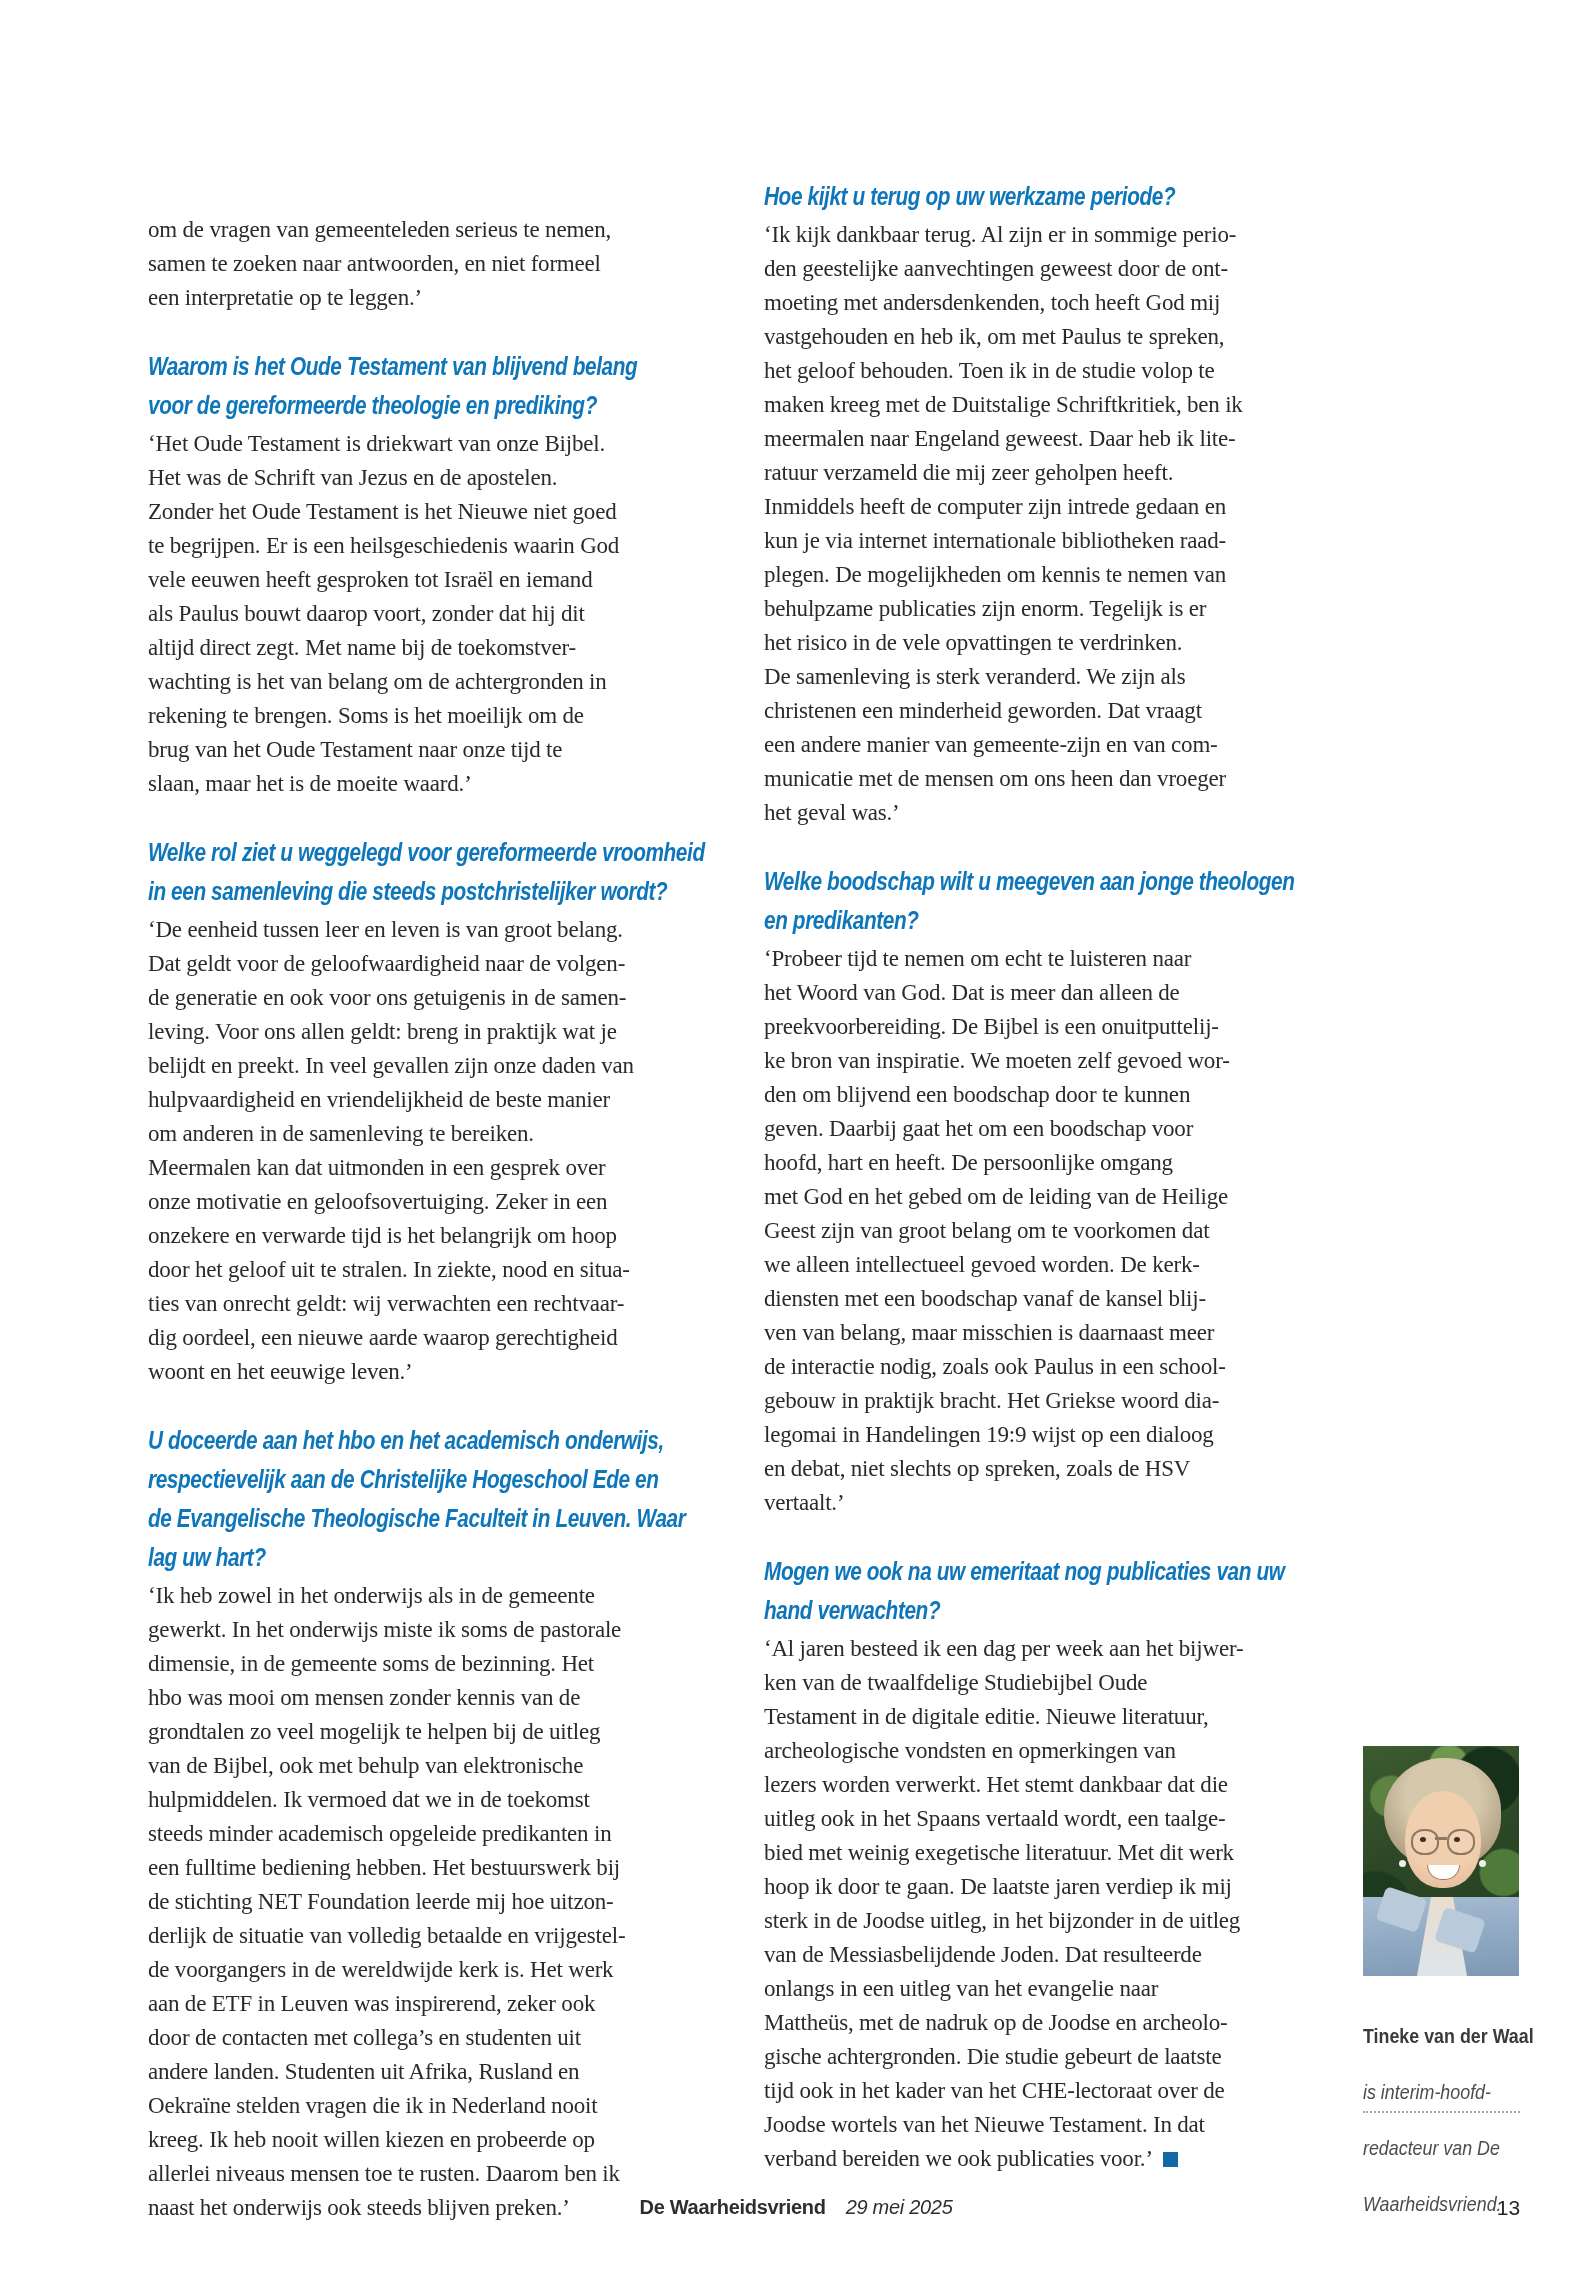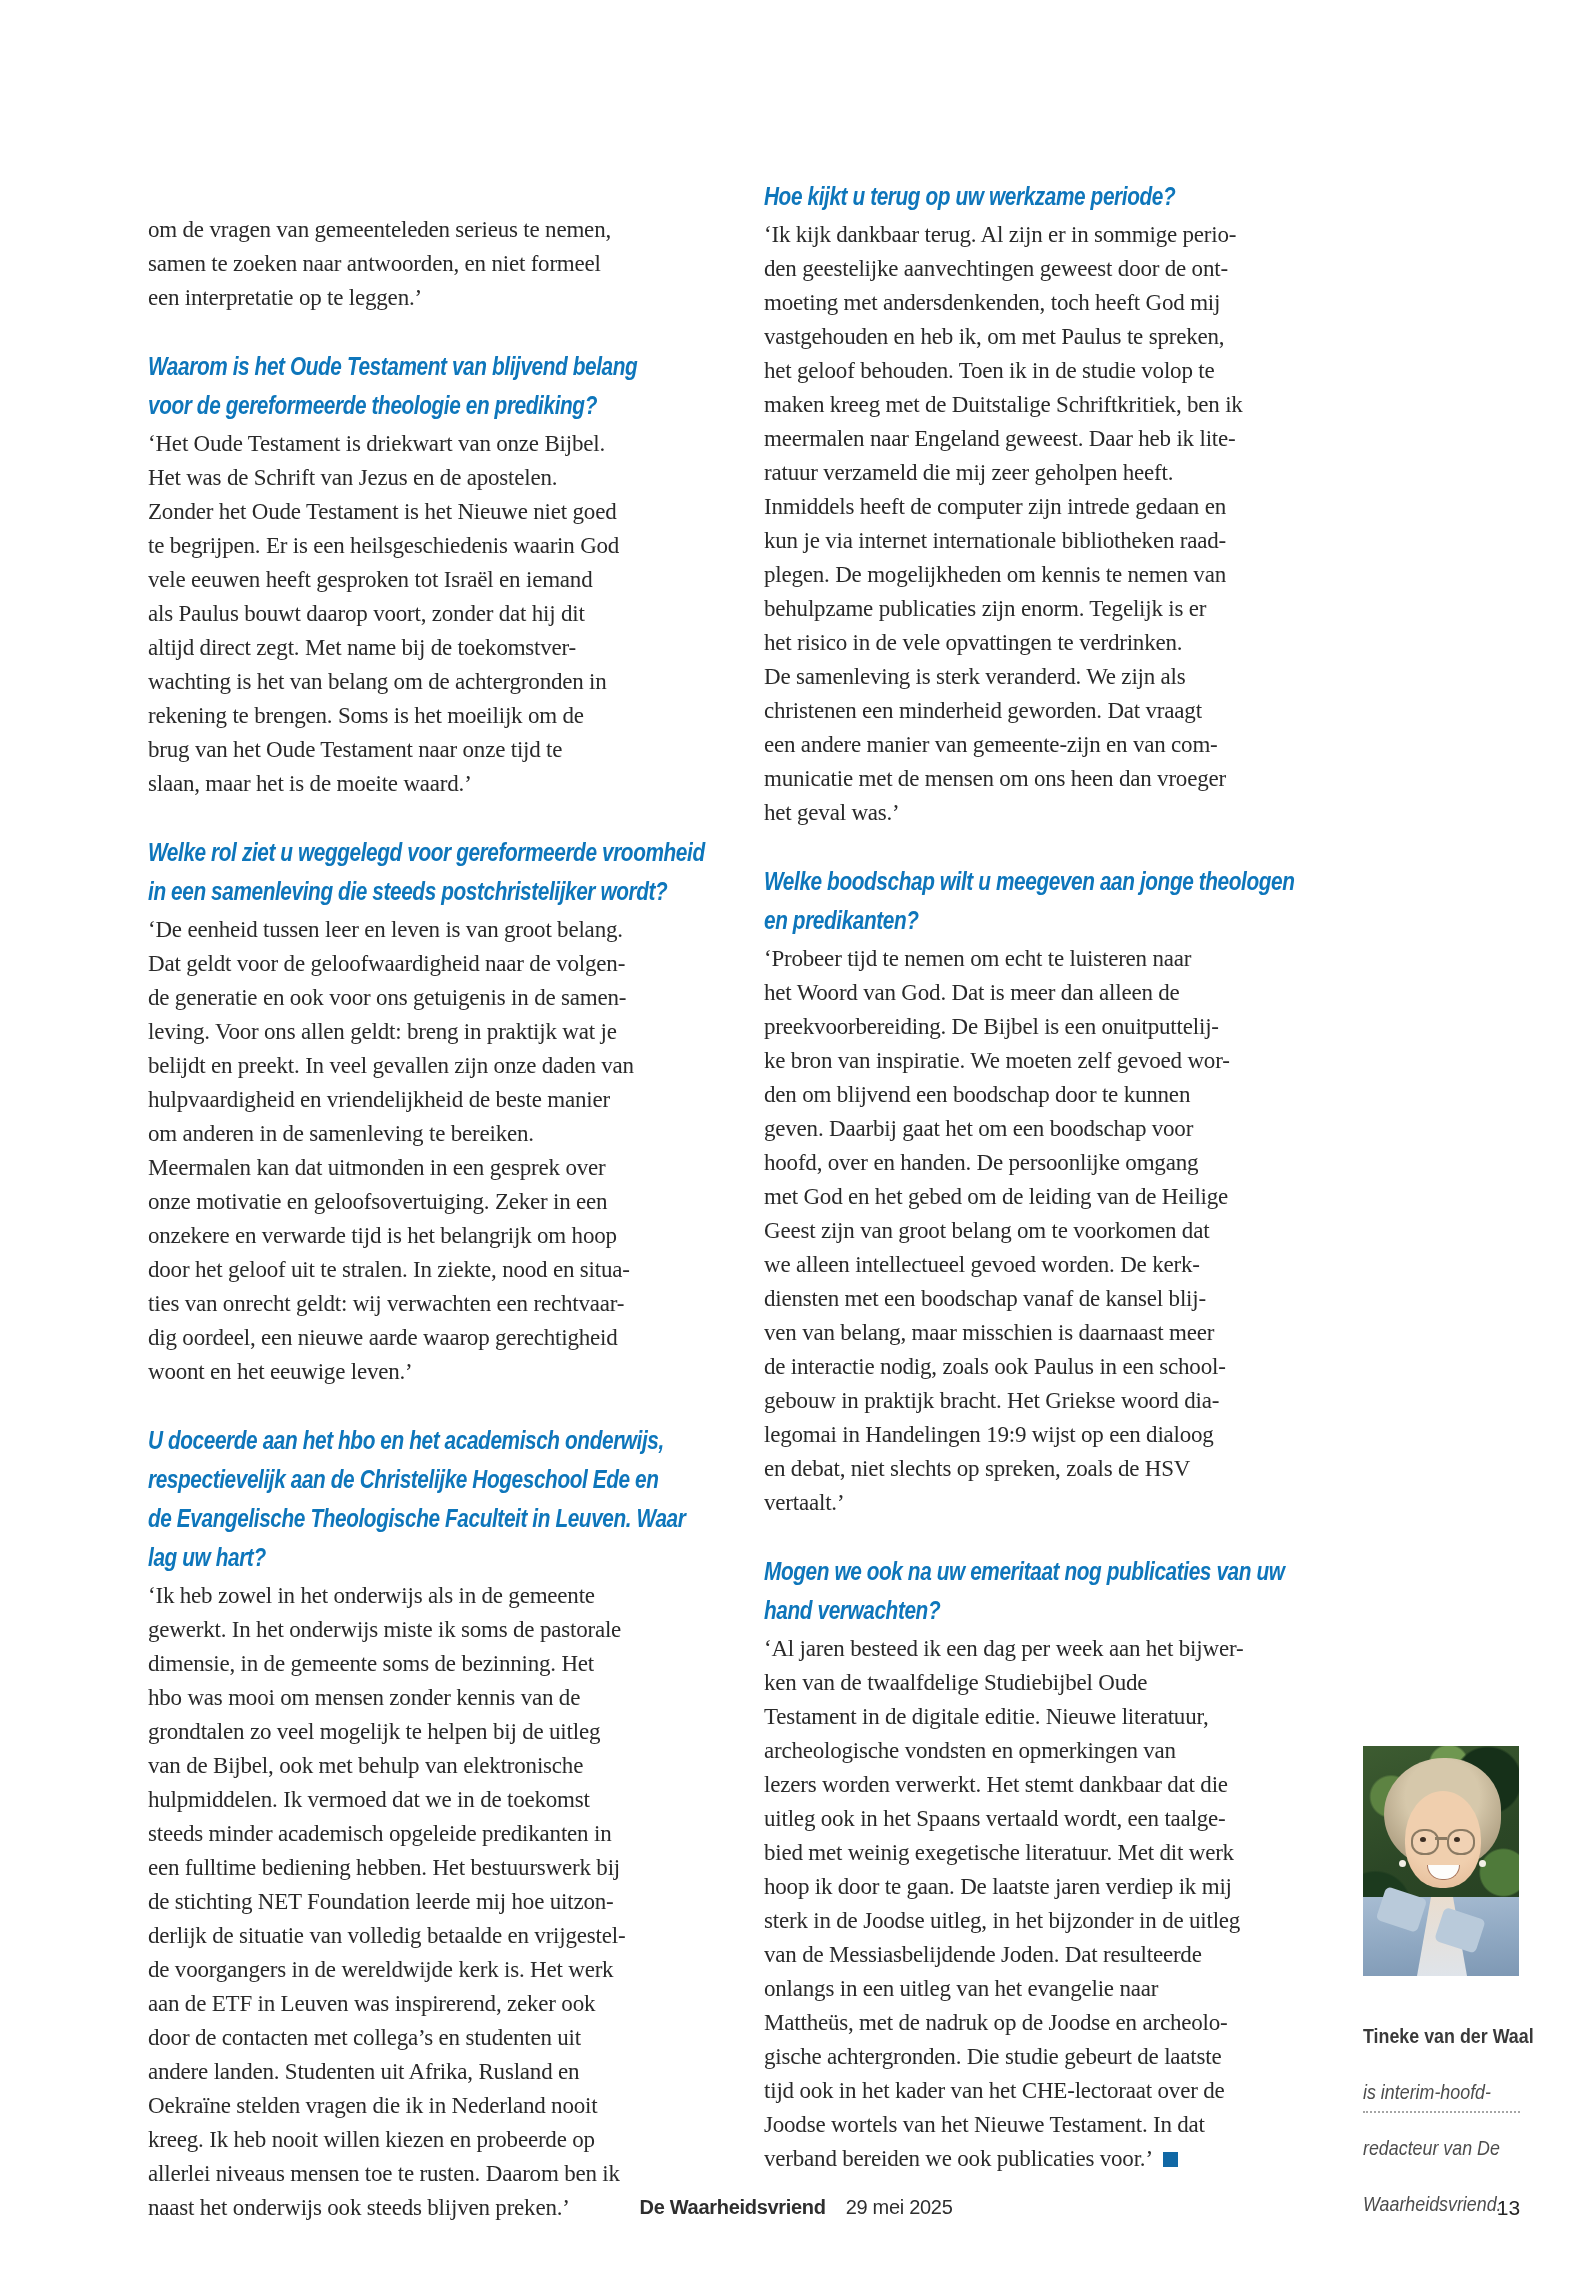--- a/index.html
+++ b/index.html
@@ -86,21 +86,21 @@
   .dotted-rule{
     position:absolute;left:1363px;top:2111px;width:157px;height:0;
     border-bottom:2.6px dotted #a5a5a5;
   }
   
   .footer{
     position:absolute;left:0;top:2196px;width:1592px;text-align:center;
     font-family:"Liberation Sans", sans-serif;font-size:20px;color:#2e2e2e;white-space:nowrap;
   }
   .footer .mag{font-weight:bold;letter-spacing:-0.3px;}
-  .footer .date{margin-left:20px;letter-spacing:-0.3px;}
+  .footer .date{font-style:italic;margin-left:20px;letter-spacing:-0.3px;}
   .page-number{
     position:absolute;left:1491px;top:2196px;width:35px;text-align:center;
     font-family:"Liberation Sans", sans-serif;font-size:21px;color:#262626;
   }
 </style>
 </head>
 <body>
 
 <div id="col-left" class="column">
     <div class="block para">
@@ -201,21 +201,21 @@
       <div class="h-line"><span class="h-inner">Welke boodschap wilt u meegeven aan jonge theologen</span></div>
       <div class="h-line"><span class="h-inner">en predikanten?</span></div>
     </div>
     <div class="block para">
       <div class="p-line">‘Probeer tijd te nemen om echt te luisteren naar</div>
       <div class="p-line">het Woord van God. Dat is meer dan alleen de</div>
       <div class="p-line">preekvoorbereiding. De Bijbel is een onuitputtelij-</div>
       <div class="p-line">ke bron van inspiratie. We moeten zelf gevoed wor-</div>
       <div class="p-line">den om blijvend een boodschap door te kunnen</div>
       <div class="p-line">geven. Daarbij gaat het om een boodschap voor</div>
-      <div class="p-line">hoofd, over en handen. De persoonlijke omgang</div>
+      <div class="p-line">hoofd, hart en heeft. De persoonlijke omgang</div>
       <div class="p-line">met God en het gebed om de leiding van de Heilige</div>
       <div class="p-line">Geest zijn van groot belang om te voorkomen dat</div>
       <div class="p-line">we alleen intellectueel gevoed worden. De kerk-</div>
       <div class="p-line">diensten met een boodschap vanaf de kansel blij-</div>
       <div class="p-line">ven van belang, maar misschien is daarnaast meer</div>
       <div class="p-line">de interactie nodig, zoals ook Paulus in een school-</div>
       <div class="p-line">gebouw in praktijk bracht. Het Griekse woord dia-</div>
       <div class="p-line">legomai in Handelingen 19:9 wijst op een dialoog</div>
       <div class="p-line">en debat, niet slechts op spreken, zoals de HSV</div>
       <div class="p-line">vertaalt.’</div>

